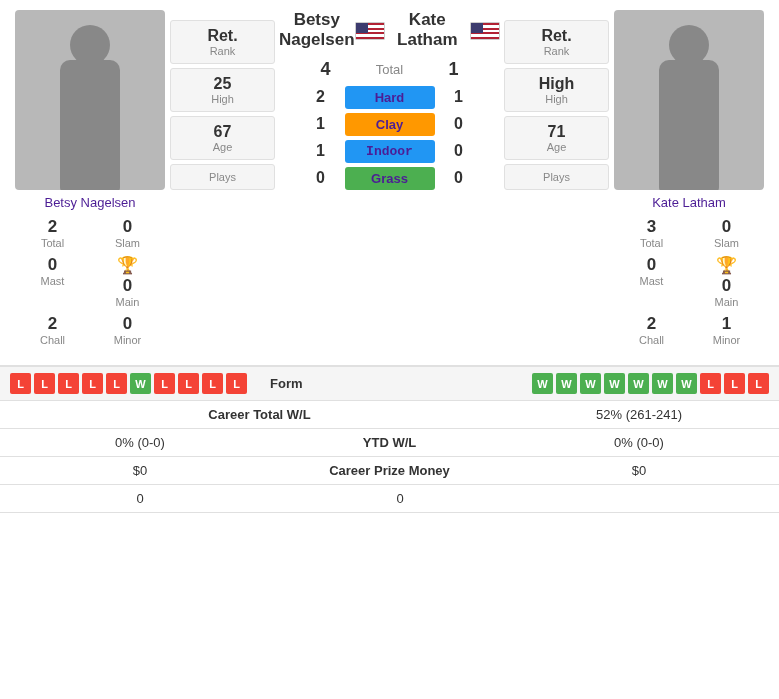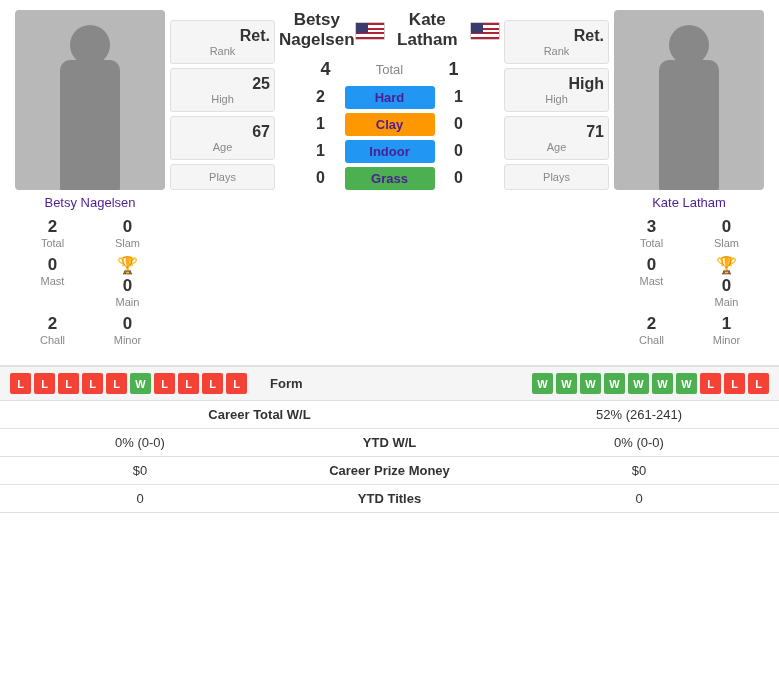--- a/index.html
+++ b/index.html
@@ -3,35 +3,35 @@
   <meta charset="utf-8">
   <style>
     * { box-sizing: border-box; margin: 0; padding: 0; }
     body { font-family: Arial, sans-serif; background: #fff; width: 779px; min-height: 699px; font-size: 13px; color: #333; }
 
     .main-container { width: 779px; }
     .flag-us { display: inline-block; width: 30px; height: 18px; background: linear-gradient(180deg, #B22234 0%, #B22234 14.28%, #fff 14.28%, #fff 28.57%, #B22234 28.57%, #B22234 42.85%, #fff 42.85%, #fff 57.14%, #B22234 57.14%, #B22234 71.42%, #fff 71.42%, #fff 85.71%, #B22234 85.71%, #B22234 100%); border: 1px solid #ccc; position: relative; border-radius: 1px; }
     .flag-us::after { content: ''; position: absolute; top: 0; left: 0; width: 12px; height: 10px; background: #3C3B6E; }
     .surface-hard { background: #2196F3; }
     .surface-clay { background: #FF9800; }
-    .surface-indoor { background: #2196F3; }
+    .surface-indoor { background: #2196F3; font-family: Liberation Mono, monospace; }
     .surface-grass { background: #4CAF50; }
     .form-w { background: #4CAF50; }
     .form-l { background: #f44336; }
 
     
     .main-top { display: flex; padding: 10px; gap: 0; }
     .col-left-player { width: 160px; display: flex; flex-direction: column; align-items: center; flex-shrink: 0; }
     .col-left-info { width: 105px; display: flex; flex-direction: column; gap: 4px; flex-shrink: 0; padding-top: 10px; }
     .col-center { flex: 1; display: flex; flex-direction: column; align-items: center; padding: 0 4px; }
     .col-right-info { width: 105px; display: flex; flex-direction: column; gap: 4px; flex-shrink: 0; padding-top: 10px; }
     .col-right-player { width: 160px; display: flex; flex-direction: column; align-items: center; flex-shrink: 0; }
 
     .info-box { background: #f5f5f5; border: 1px solid #e0e0e0; border-radius: 3px; text-align: center; padding: 6px 4px; }
-    .info-box .val { font-size: 16px; font-weight: bold; text-align: right; }
+    .info-box .val { font-size: 16px; font-weight: bold; }
     .info-box .lbl { font-size: 11px; color: #888; }
 
     .center-names { display: flex; justify-content: space-between; width: 100%; margin-bottom: 8px; }
     .cn-left, .cn-right { display: flex; flex-direction: row; align-items: center; justify-content: flex-end; }
     .cn-name { font-size: 17px; font-weight: bold; text-align: center; line-height: 1.2; }
 
     .total-line { display: flex; align-items: center; gap: 10px; margin-bottom: 6px; }
     .tl-score { font-size: 18px; font-weight: bold; width: 28px; text-align: center; }
     .tl-label { font-size: 13px; color: #888; width: 80px; text-align: center; }
 
@@ -276,17 +276,16 @@
     </div>
 
     <div class="data-row">
       <div class="dr-left">$0</div>
       <div class="dr-center">Career Prize Money</div>
       <div class="dr-right">$0</div>
     </div>
 
     <div class="data-row">
       <div class="dr-left">0</div>
-      <div class="dr-center">YTD Titles</div>
       <div class="dr-right">0</div>
     </div>
   </div>
 </div>
 
 </body></html>

